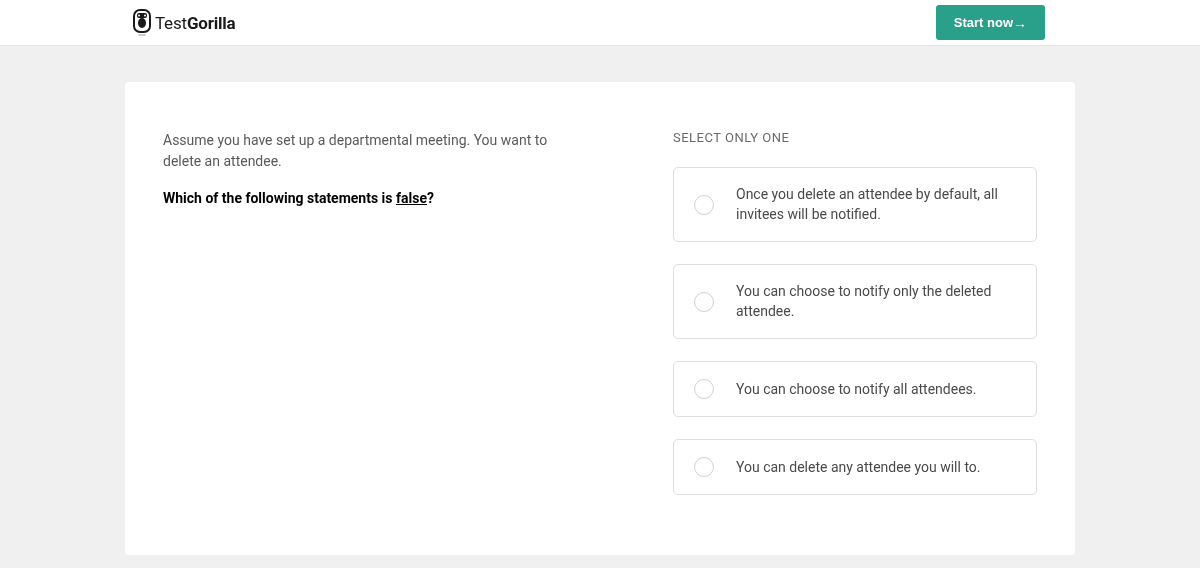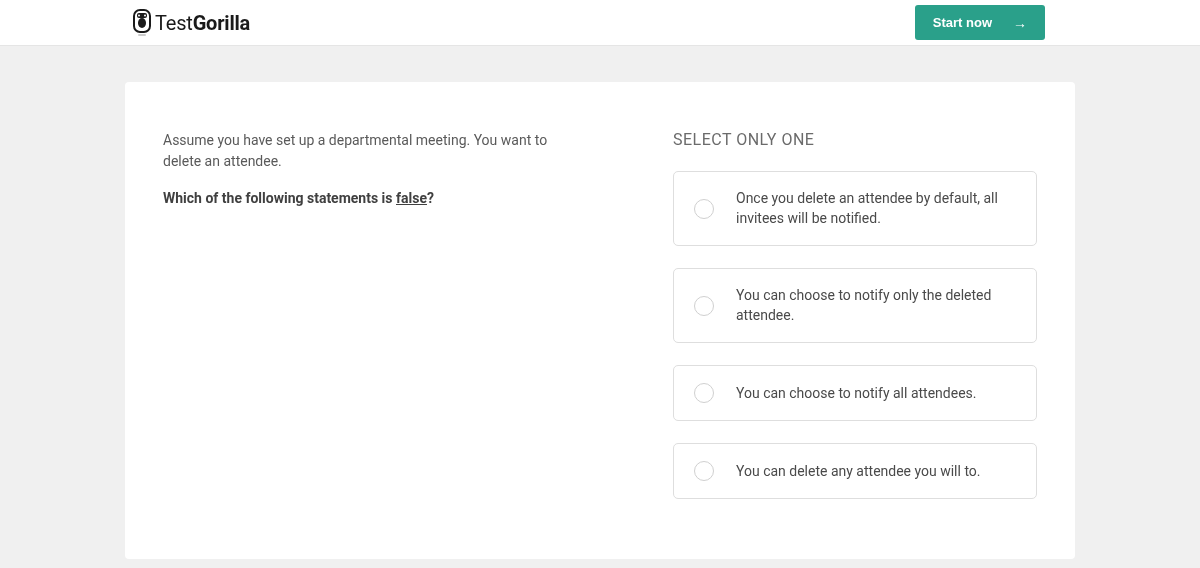--- a/index.html
+++ b/index.html
@@ -27,40 +27,40 @@
     .logo {
       display: flex;
       align-items: center;
       gap: 4px;
     }
     .logo-icon {
       width: 18px;
       height: 28px;
     }
     .logo-text {
-      font-size: 20px;
+      font-size: 17px;
       font-weight: 400;
       color: #1a1a1a;
       letter-spacing: -0.2px;
     }
     .logo-text strong {
       font-weight: 700;
     }
     .start-btn {
       background: #2aa08a;
       color: #fff;
       border: none;
       padding: 10px 18px;
       font-size: 13px;
       font-weight: 600;
       border-radius: 3px;
       cursor: pointer;
       display: flex;
       align-items: center;
-      gap: 21px;
+      gap: 0;
     }
     .arrow-icon {
       display: inline-block;
       font-size: 14px;
       line-height: 1;
     }
     .content-area {
       padding: 36px 125px 0;
     }
     .card {
@@ -75,31 +75,31 @@
       flex: 0 0 400px;
     }
     .context-text {
       font-size: 14px;
       color: #5a5a5a;
       line-height: 1.5;
       margin-bottom: 18px;
     }
     .question-text {
       font-size: 14px;
-      color: #404040;
+      color: #000000;
       font-weight: 700;
     }
     .question-text .underline {
       text-decoration: underline;
     }
     .right-col {
       flex: 1;
     }
     .select-label {
-      font-size: 16px;
+      font-size: 13px;
       color: #6b6b6b;
       letter-spacing: 0.5px;
       margin-bottom: 22px;
     }
     .option {
       border: 1px solid #dedede;
       border-radius: 5px;
       padding: 17px 20px;
       margin-bottom: 22px;
       display: flex;

